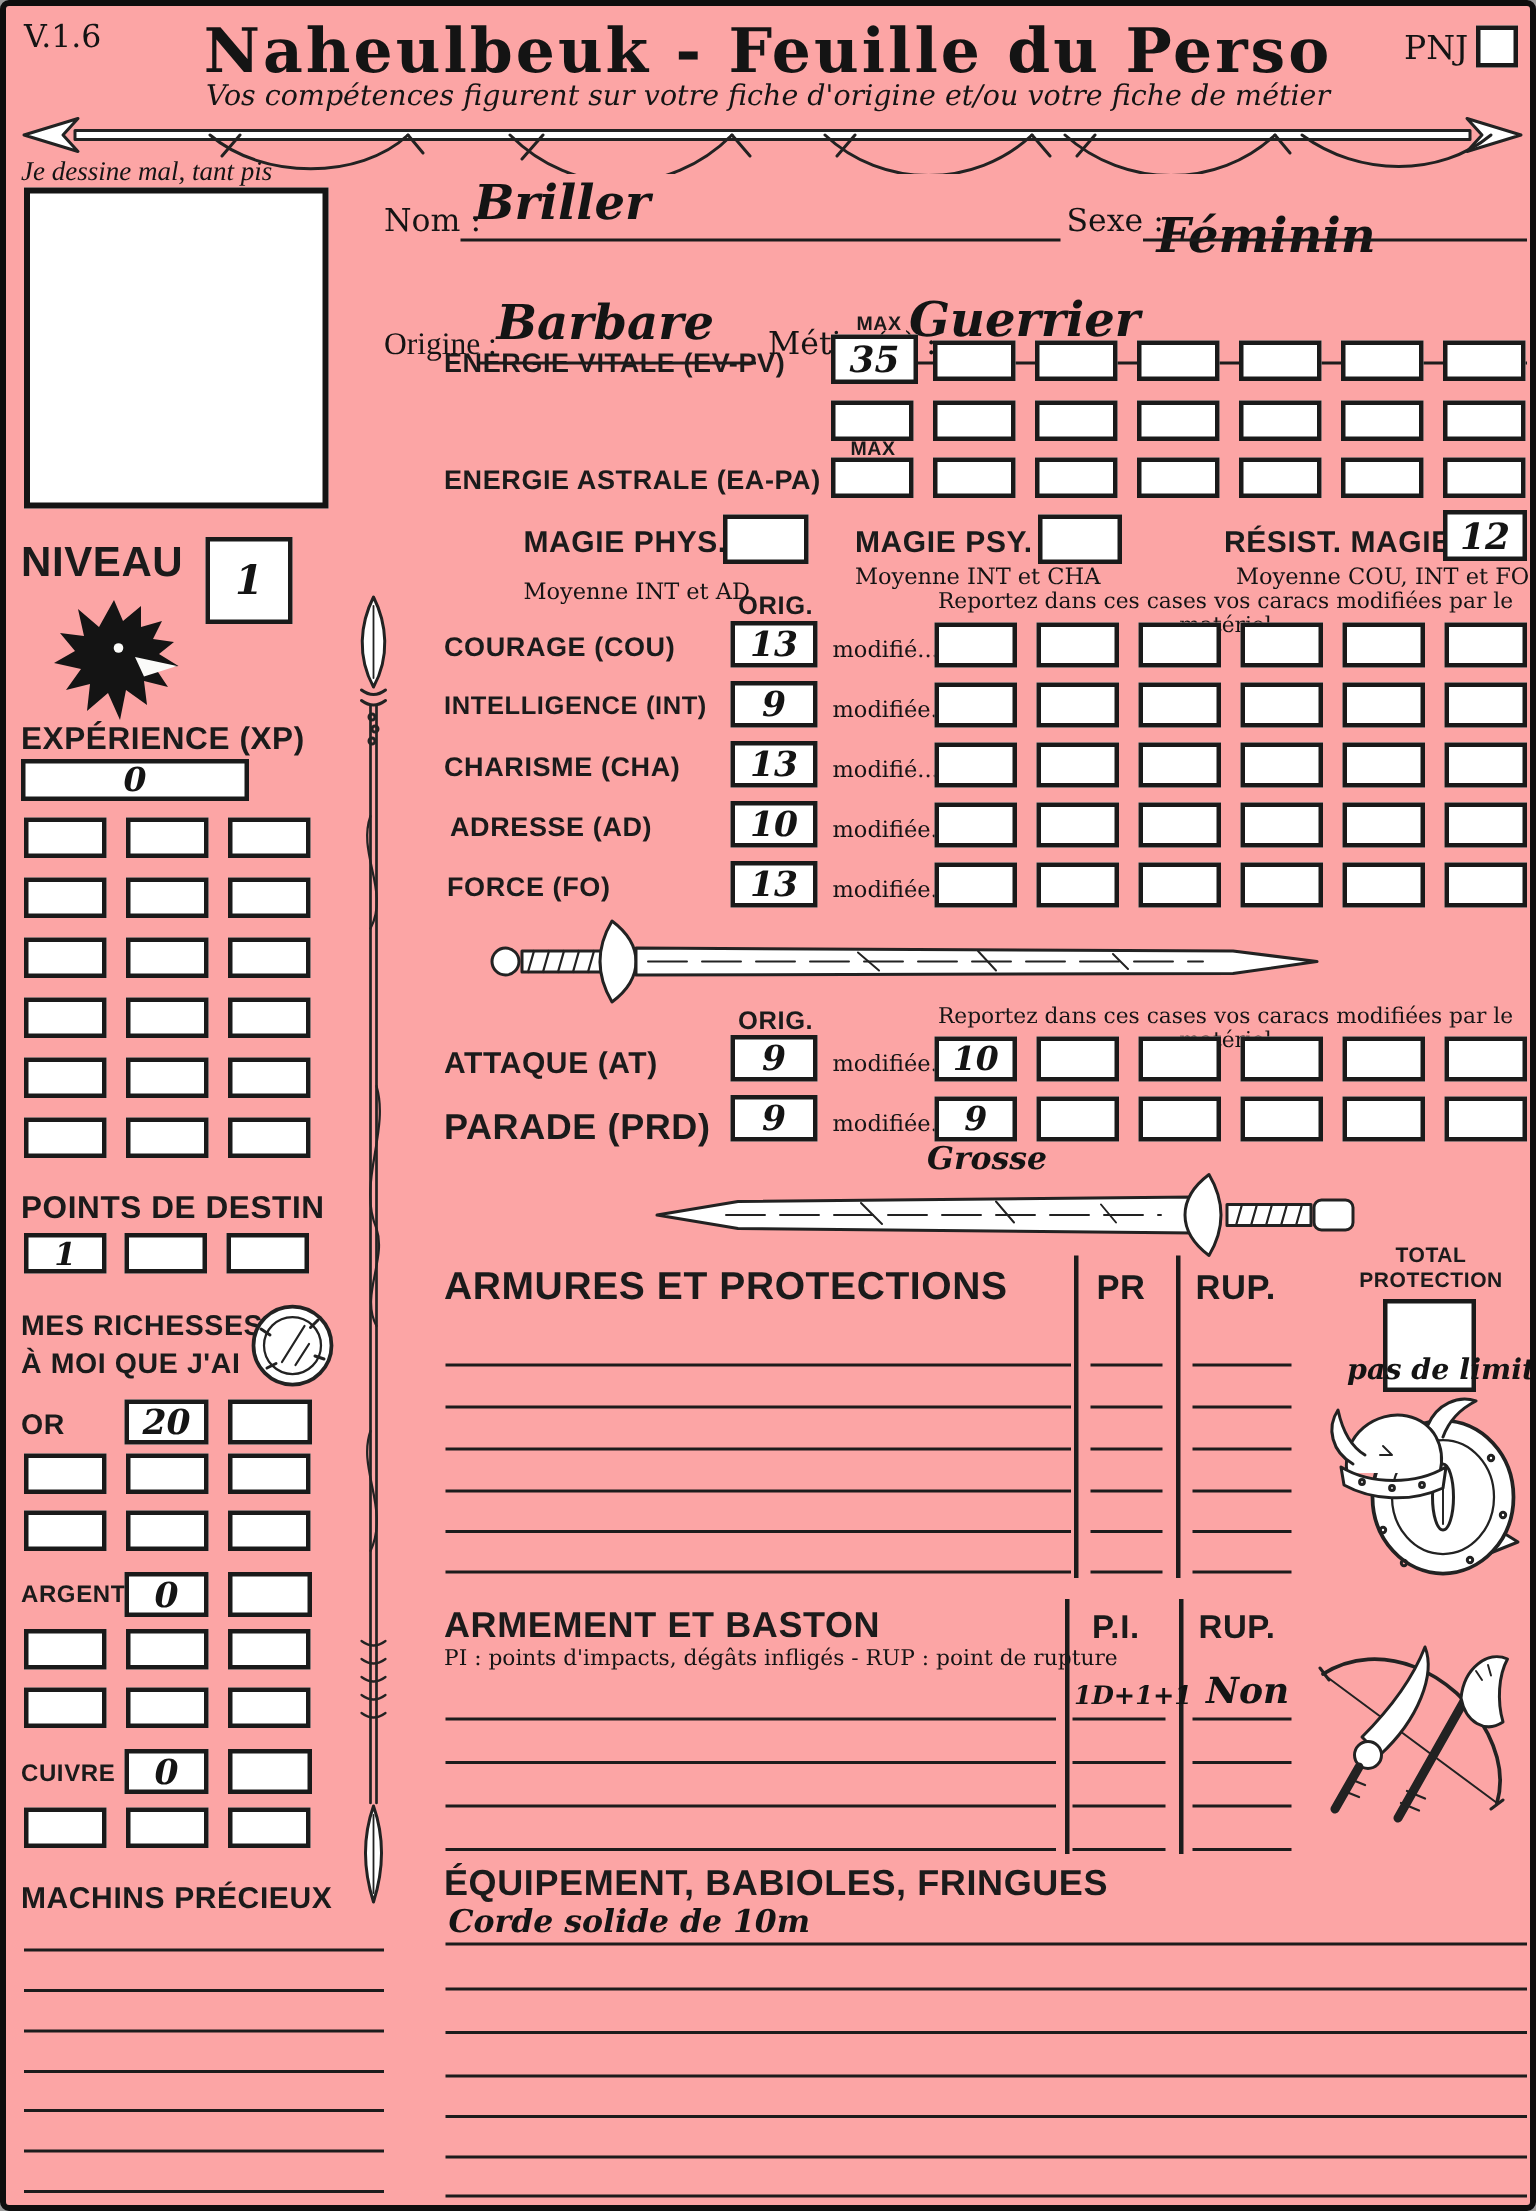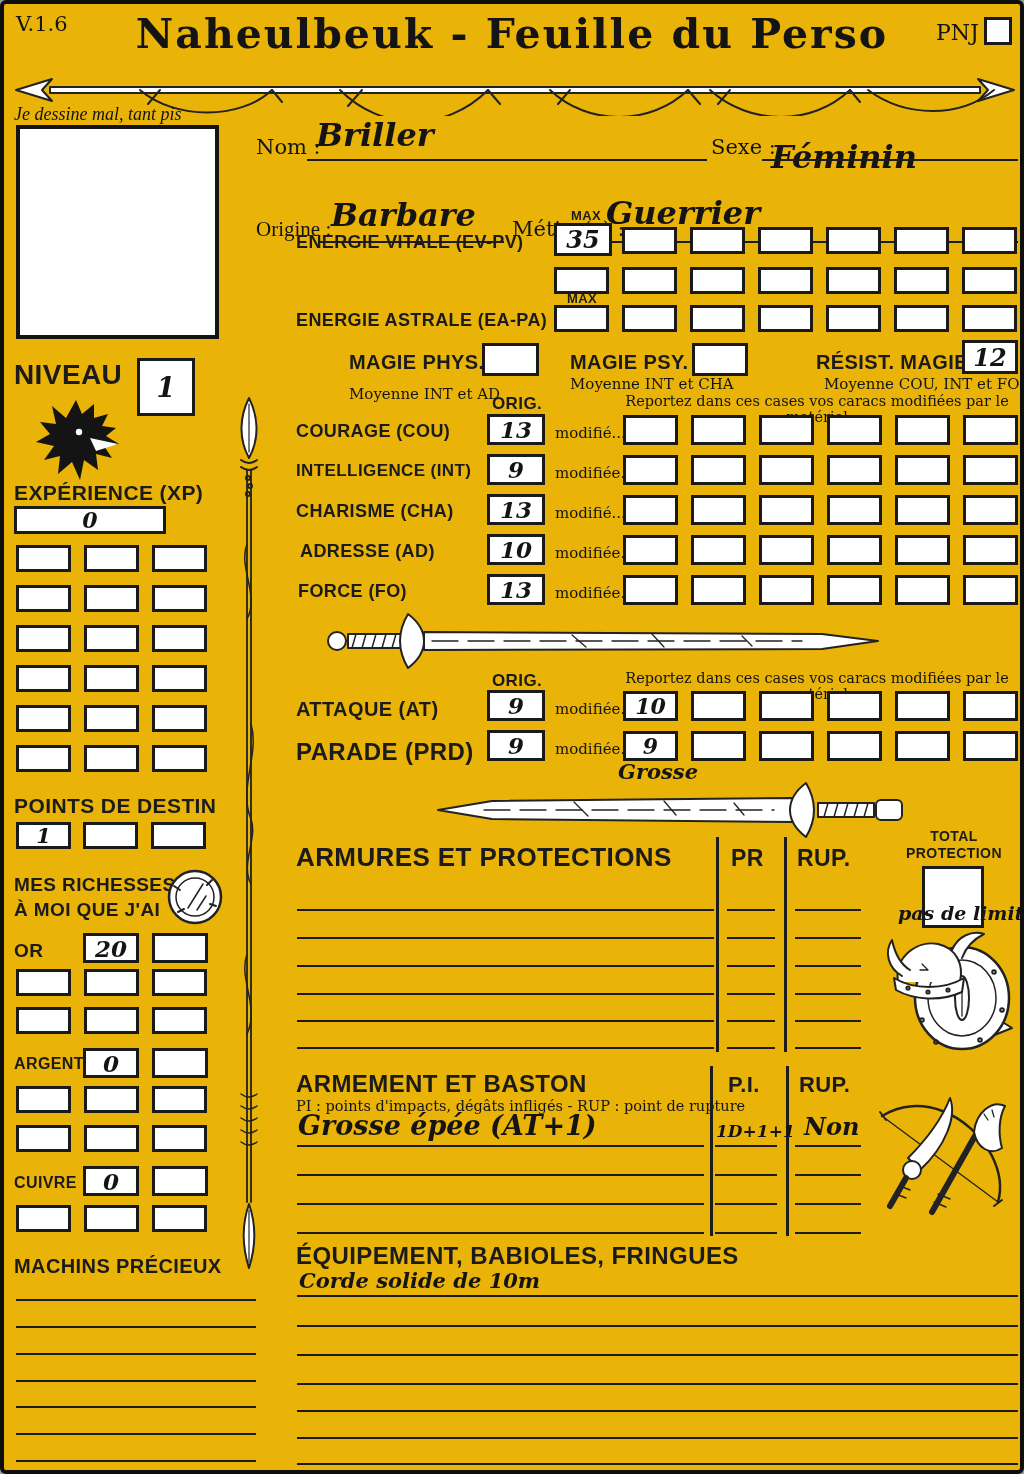--- a/index.html
+++ b/index.html
@@ -1,16 +1,16 @@
 <!DOCTYPE html>
 <html><head>
 <meta charset="utf-8">
 <style>
   html,body{margin:0;padding:0;background:#9a9a9a;}
-  .page{position:relative;width:1024px;height:1474px;background:#eab308;box-sizing:border-box;
+  .page{position:relative;width:1024px;height:1474px;background:#fca5a5;box-sizing:border-box;
         border:4px solid #0e0e0e;border-radius:6px;overflow:hidden;color:#141414;
         font-family:"DejaVu Serif", serif;}
   .abs{position:absolute;}
   .heavy{font-family:"Liberation Sans", sans-serif;font-weight:900;letter-spacing:.4px;color:#1b1b1b;white-space:nowrap;}
   .serif{font-family:"DejaVu Serif", serif;}
   .ital{font-style:italic;}
   .hand{font-family:"DejaVu Serif", serif;font-style:italic;font-weight:700;white-space:nowrap;}
   .title{font-family:"DejaVu Serif", serif;font-weight:700;font-size:41px;letter-spacing:2px;white-space:nowrap;}
   .cbox{border:3px solid #1a1a1a;background:#fff;box-sizing:border-box;width:55px;height:27px;
         display:flex;align-items:center;justify-content:center;}
@@ -23,20 +23,21 @@
 </style>
 </head>
 <body>
 
 <div class="page">
 
   <div class="abs serif" style="left:12px;top:8px;font-size:21px;">V.1.6</div>
   <div class="abs title" style="left:0;right:0;top:6px;text-align:center;">Naheulbeuk - Feuille du Perso</div>
   <div class="abs serif" style="left:932px;top:16px;font-size:22px;">PNJ</div>
   <div class="abs cbox" style="left:980px;top:13px;width:28px;height:28px;"></div>
+  <div class="abs serif ital" style="left:0;right:0;top:49px;text-align:center;font-size:19px;">Vos compétences figurent sur votre fiche d'origine et/ou votre fiche de métier</div>
 
   <div class="abs" style="left:6px;top:70px;">
     <svg width="1010" height="42" viewBox="0 0 1010 42">
       <g class="ink">
         <polygon points="6,16 42,5 32,16 42,27" fill="#fff"></polygon>
         <polygon points="1004,16 968,5 978,16 968,27" fill="#fff"></polygon>
         <rect x="40" y="13" width="930" height="6" fill="#fff"></rect>
         <path d="M130,16 C165,46 230,46 262,16"></path>
         <path d="M330,16 C372,58 436,58 478,16"></path>
         <path d="M540,16 C578,52 640,52 678,16"></path>
@@ -466,21 +467,20 @@
     </svg>
   </div>
 
   <div class="abs heavy" style="left:292px;top:1066px;font-size:24px;">ARMEMENT ET BASTON</div>
   <div class="abs heavy" style="left:724px;top:1068px;font-size:22px;">P.I.</div>
   <div class="abs heavy" style="left:795px;top:1068px;font-size:22px;">RUP.</div>
   <div class="abs serif" style="left:292px;top:1094px;font-size:14.5px;">PI : points d'impacts, dégâts infligés - RUP : point de rupture</div>
   <div class="vline" style="left:706px;top:1062px;height:170px;"></div>
   <div class="vline" style="left:782px;top:1062px;height:170px;"></div>
 
-  <div class="abs hand" style="left:294px;top:1106px;font-size:27px;">Grosse épée (AT+1)</div>
   <div class="abs hand" style="left:712px;top:1117px;font-size:17px;">1D+1+1</div>
   <div class="abs hand" style="left:800px;top:1108px;font-size:24px;">Non</div>
   <div class="wline" style="left:293px;top:1141px;width:407px;"></div>
   <div class="wline" style="left:711px;top:1141px;width:62px;"></div>
   <div class="wline" style="left:791px;top:1141px;width:66px;"></div>
   <div class="wline" style="left:293px;top:1170px;width:407px;"></div>
   <div class="wline" style="left:711px;top:1170px;width:62px;"></div>
   <div class="wline" style="left:791px;top:1170px;width:66px;"></div>
   <div class="wline" style="left:293px;top:1199px;width:407px;"></div>
   <div class="wline" style="left:711px;top:1199px;width:62px;"></div>

